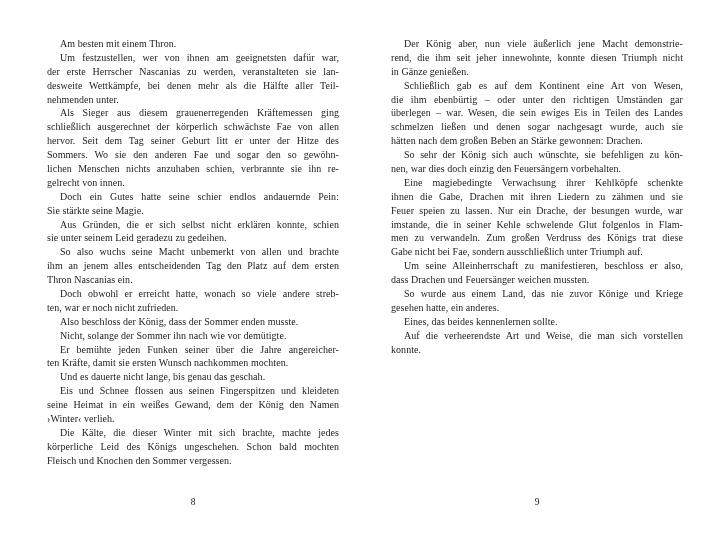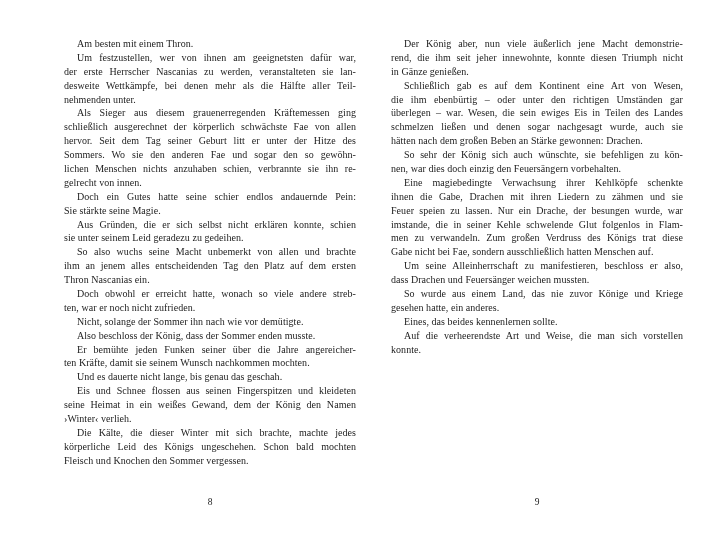--- a/index.html
+++ b/index.html
@@ -16,21 +16,21 @@
     height: 553px;
     background: #ffffff;
     font-family: "Liberation Serif", "DejaVu Serif", serif;
     color: #222222;
   }
   .page {
     position: absolute;
     top: 0;
     height: 553px;
   }
-  .page.left  { left: 64px;  width: 292px; }
+  .page.left  { left: 47px;  width: 292px; }
   .page.right { left: 391px; width: 292px; }
   .text-block {
     position: absolute;
     top: 37px;
     left: 0;
     width: 100%;
   }
   .line {
     font-size: 10px;
     line-height: 13.9px;
@@ -72,24 +72,24 @@
         <div class="line end">gelrecht von innen.</div>
         <div class="line indent">Doch ein Gutes hatte seine schier endlos andauernde Pein:</div>
         <div class="line end">Sie stärkte seine Magie.</div>
         <div class="line indent">Aus Gründen, die er sich selbst nicht erklären konnte, schien</div>
         <div class="line end">sie unter seinem Leid geradezu zu gedeihen.</div>
         <div class="line indent">So also wuchs seine Macht unbemerkt von allen und brachte</div>
         <div class="line">ihm an jenem alles entscheidenden Tag den Platz auf dem ersten</div>
         <div class="line end">Thron Nascanias ein.</div>
         <div class="line indent">Doch obwohl er erreicht hatte, wonach so viele andere streb-</div>
         <div class="line end">ten, war er noch nicht zufrieden.</div>
+        <div class="line indent end">Also beschloss der König, dass der Sommer enden musste.</div>
         <div class="line indent end">Nicht, solange der Sommer ihn nach wie vor demütigte.</div>
-        <div class="line indent end">Also beschloss der König, dass der Sommer enden musste.</div>
         <div class="line indent">Er bemühte jeden Funken seiner über die Jahre angereicher-</div>
-        <div class="line end">ten Kräfte, damit sie seinem Wunsch nachkommen mochten.</div>
+        <div class="line end">ten Kräfte, damit sie ersten Wunsch nachkommen mochten.</div>
         <div class="line indent end">Und es dauerte nicht lange, bis genau das geschah.</div>
         <div class="line indent">Eis und Schnee flossen aus seinen Fingerspitzen und kleideten</div>
         <div class="line">seine Heimat in ein weißes Gewand, dem der König den Namen</div>
         <div class="line end">›Winter‹ verlieh.</div>
         <div class="line indent">Die Kälte, die dieser Winter mit sich brachte, machte jedes</div>
         <div class="line">körperliche Leid des Königs ungeschehen. Schon bald mochten</div>
         <div class="line end">Fleisch und Knochen den Sommer vergessen.</div>
       </div>
     <div class="page-number">8</div>
   </section>
@@ -104,21 +104,21 @@
         <div class="line">überlegen – war. Wesen, die sein ewiges Eis in Teilen des Landes</div>
         <div class="line">schmelzen ließen und denen sogar nachgesagt wurde, auch sie</div>
         <div class="line end">hätten nach dem großen Beben an Stärke gewonnen: Drachen.</div>
         <div class="line indent">So sehr der König sich auch wünschte, sie befehligen zu kön-</div>
         <div class="line end">nen, war dies doch einzig den Feuersängern vorbehalten.</div>
         <div class="line indent">Eine magiebedingte Verwachsung ihrer Kehlköpfe schenkte</div>
         <div class="line">ihnen die Gabe, Drachen mit ihren Liedern zu zähmen und sie</div>
         <div class="line">Feuer speien zu lassen. Nur ein Drache, der besungen wurde, war</div>
         <div class="line">imstande, die in seiner Kehle schwelende Glut folgenlos in Flam-</div>
         <div class="line">men zu verwandeln. Zum großen Verdruss des Königs trat diese</div>
-        <div class="line end">Gabe nicht bei Fae, sondern ausschließlich hatten Menschen auf.</div>
+        <div class="line end">Gabe nicht bei Fae, sondern ausschließlich unter Triumph auf.</div>
         <div class="line indent">Um seine Alleinherrschaft zu manifestieren, beschloss er also,</div>
         <div class="line end">dass Drachen und Feuersänger weichen mussten.</div>
         <div class="line indent">So wurde aus einem Land, das nie zuvor Könige und Kriege</div>
         <div class="line end">gesehen hatte, ein anderes.</div>
         <div class="line indent end">Eines, das beides kennenlernen sollte.</div>
         <div class="line indent">Auf die verheerendste Art und Weise, die man sich vorstellen</div>
         <div class="line end">konnte.</div>
       </div>
     <div class="page-number">9</div>
   </section>

